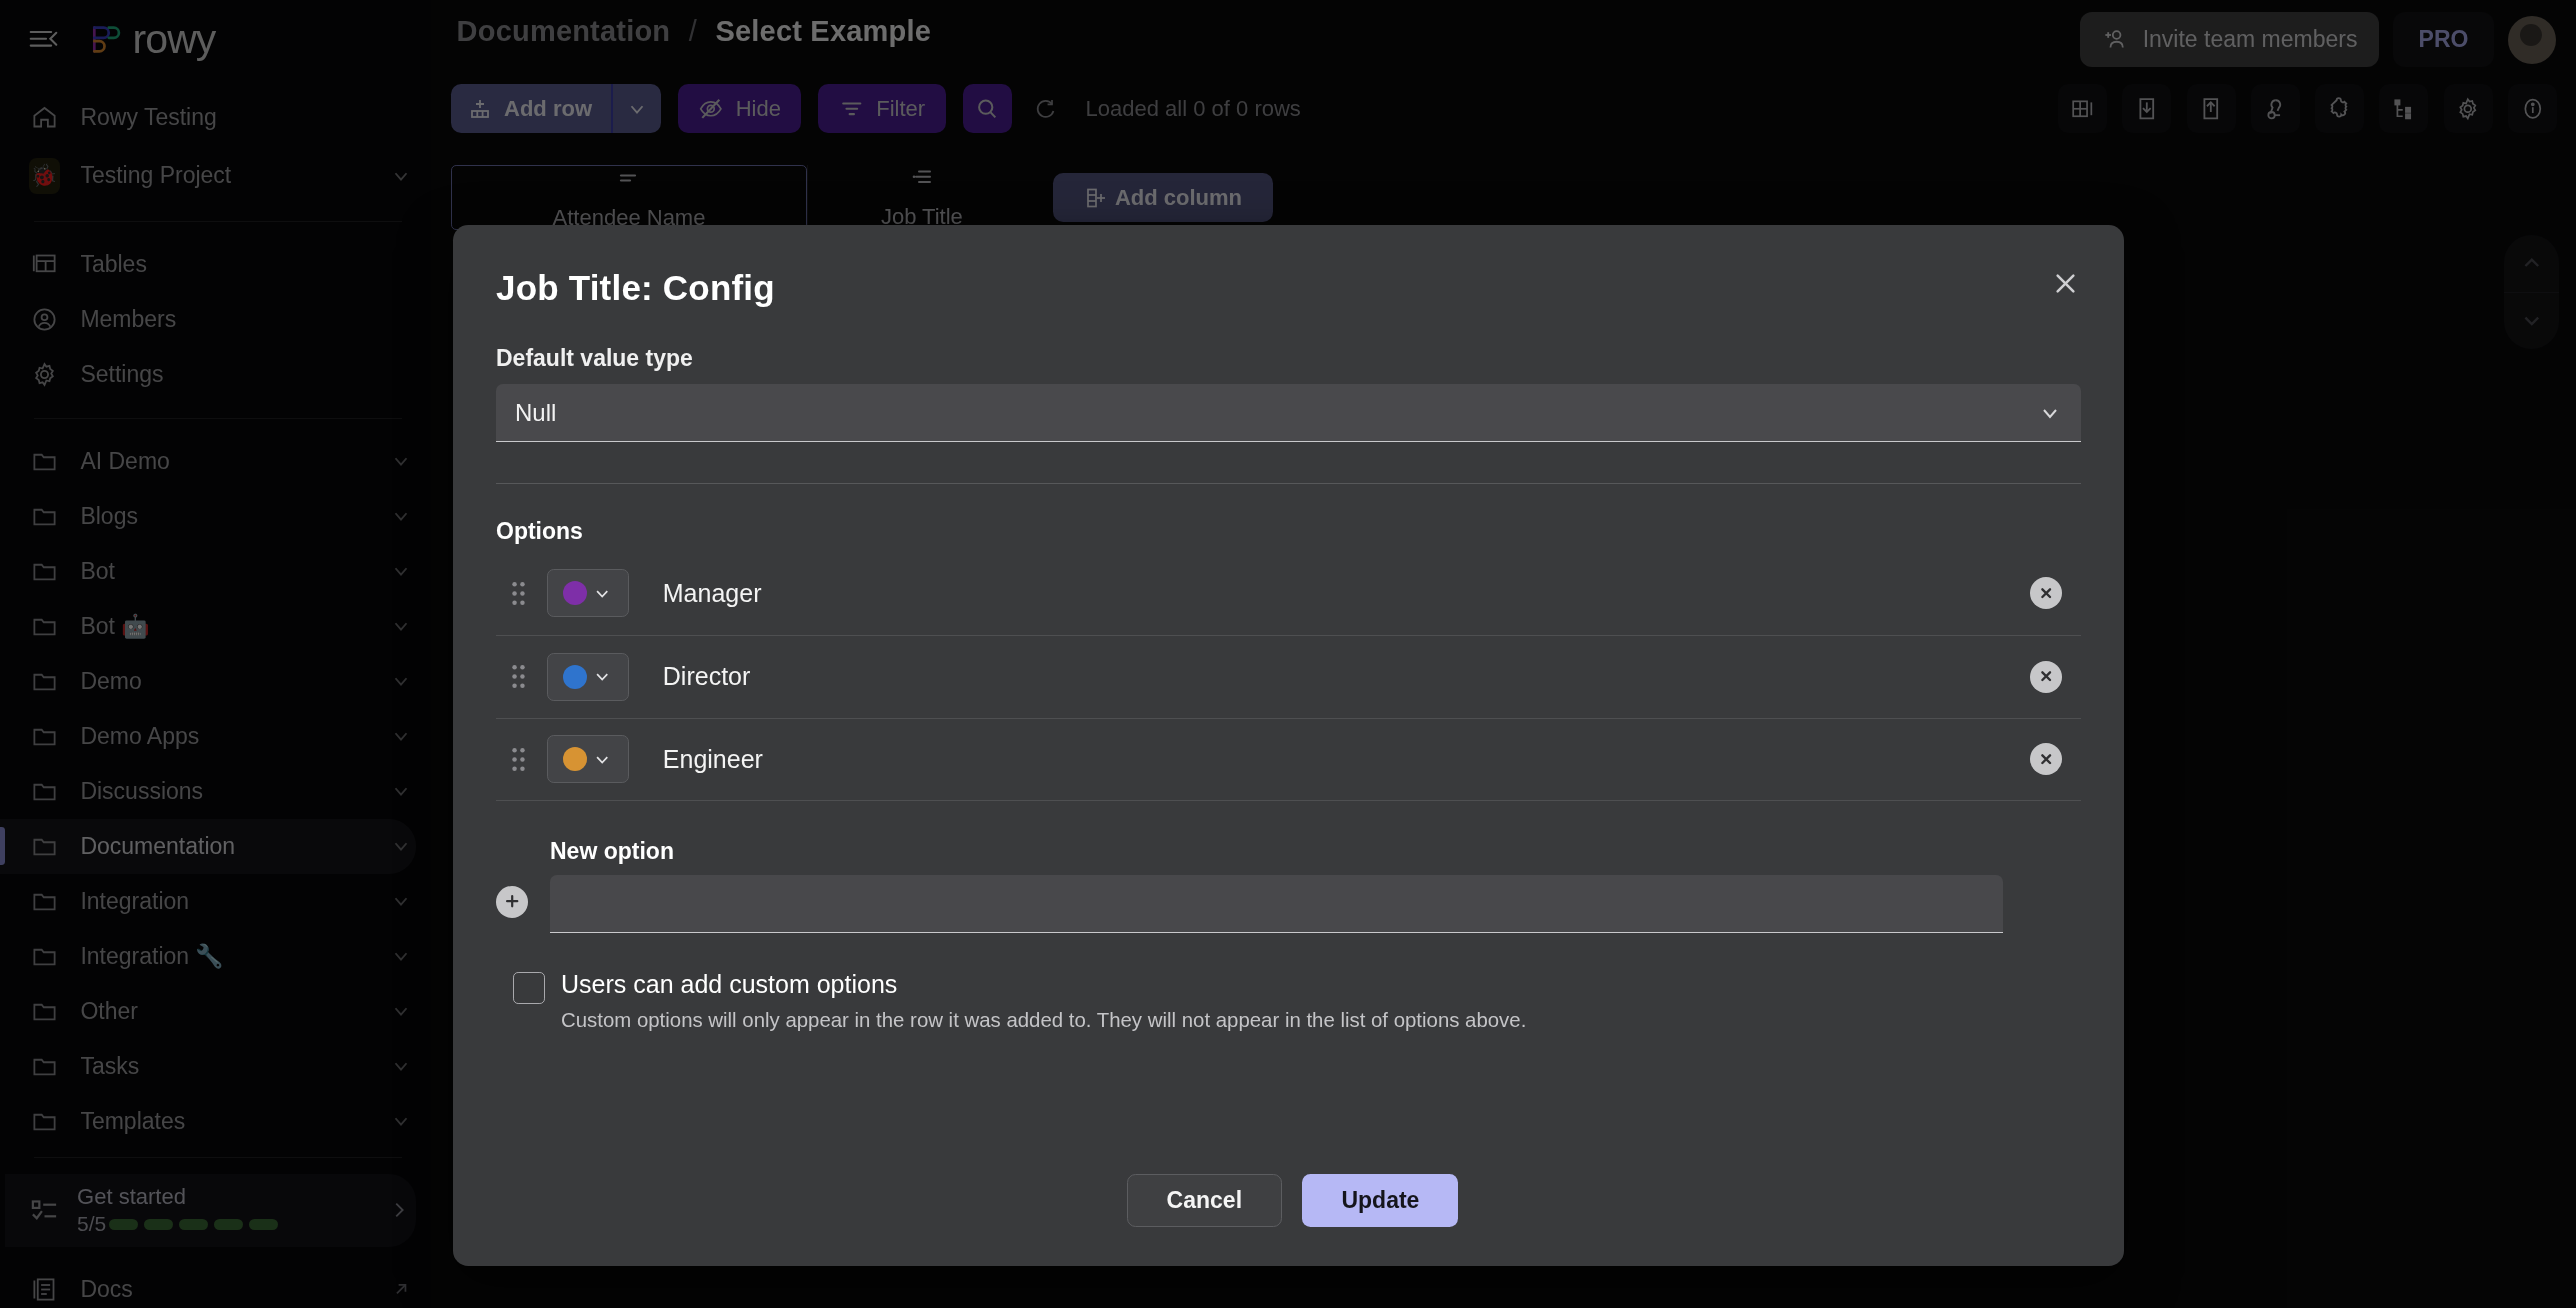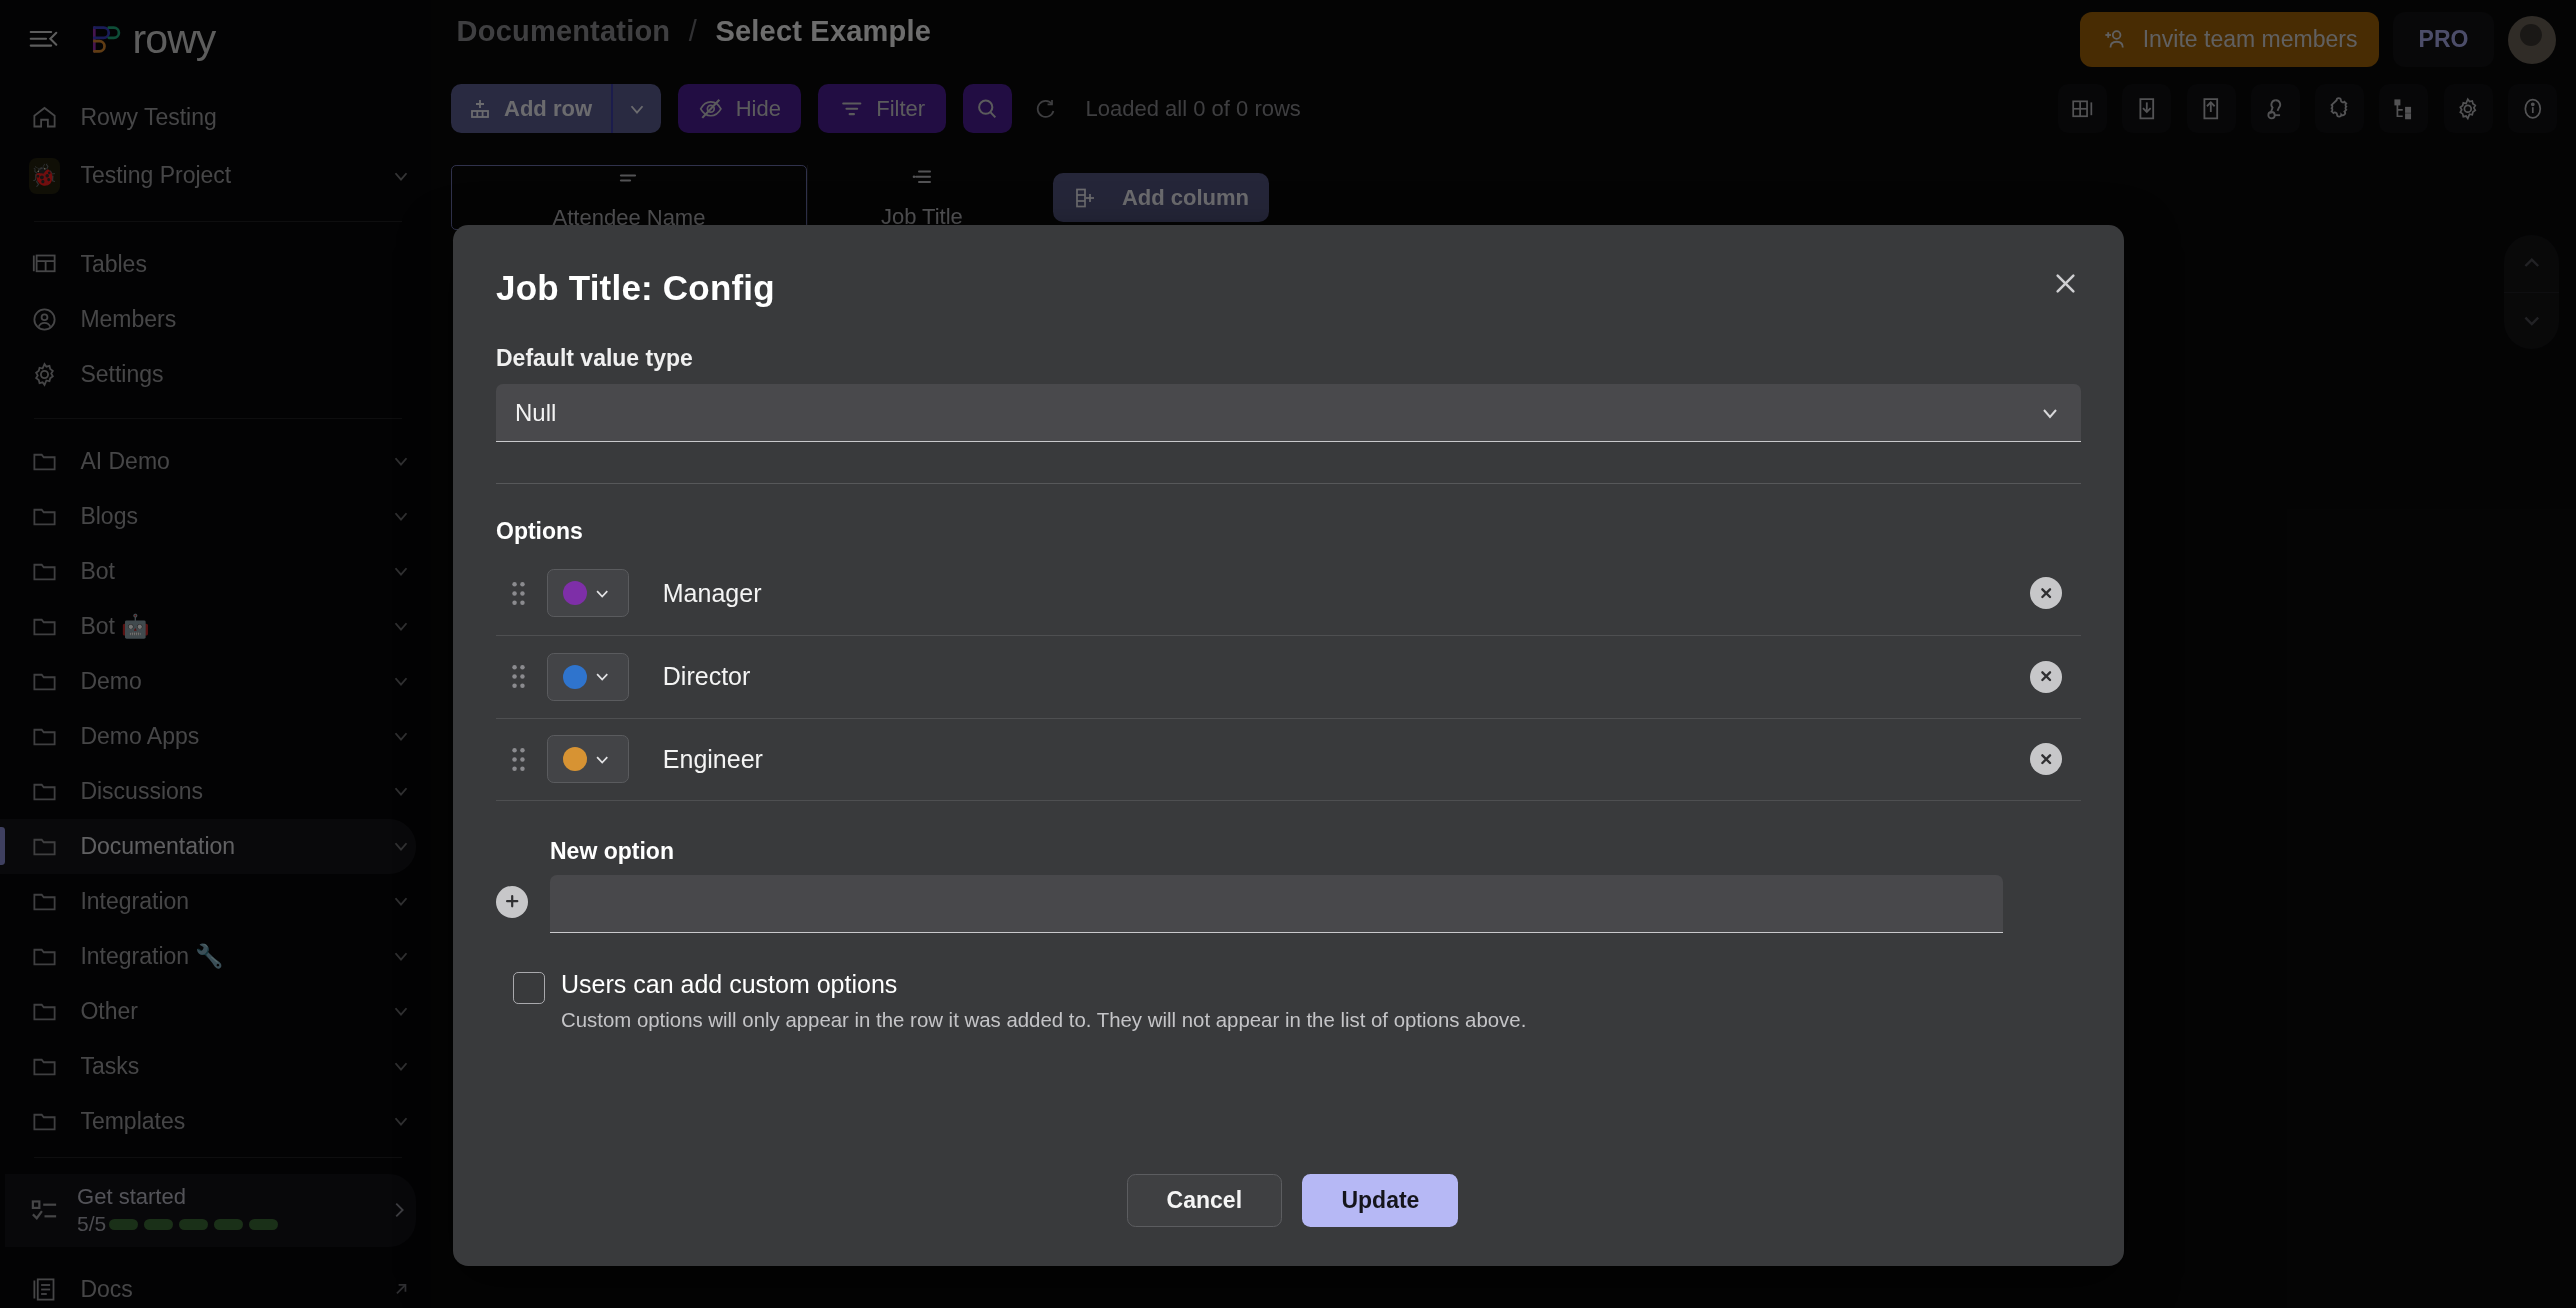--- a/index.html
+++ b/index.html
@@ -56,21 +56,21 @@
 
   
   #topbar { position: absolute; left: 431px; top: 0; right: 0; height: 78px; }
   .breadcrumb { position:absolute; left: 25.6px; top: 15.3px; font-size: 29px; font-weight: 700; letter-spacing:0.2px; }
   .bc-parent { color: #8d8d90; }
   .bc-sep { color: #6d6d72; margin: 0 10.2px; font-weight: 400; }
   .bc-current { color: #f2f2f2; }
   .topbar-right { position:absolute; right: 20.4px; top: 12px; display: flex; align-items: center; gap: 13.6px; }
   .invite-btn {
     display:flex; align-items:center; gap: 13.6px; height: 55px; padding: 0 22px;
-    background: #a16207; border-radius: 12px; font-size: 23px; color: #d6d6d8; cursor: pointer;
+    background: #404040; border-radius: 12px; font-size: 23px; color: #d6d6d8; cursor: pointer;
   }
   .pro-btn {
     height: 55px; padding: 0 25.6px; background: #121214; border-radius: 12px;
     display:flex; align-items:center; font-size: 23px; font-weight:700; color: #a9abe8; cursor: pointer;
   }
   .avatar {
     width: 48px; height: 48px; border-radius: 50%;
     background: radial-gradient(circle at 38% 35%, #d8c9b3 0%, #9f8f7d 42%, #4a4churchill 43%, #3b3a38 70%, #2a2a2a 100%);
     background-color: #6b6257; overflow:hidden; cursor: pointer; position: relative;
   }
@@ -102,21 +102,21 @@
 
   
   #colheaders { position: absolute; left: 451px; top: 165px; right: 0; height: 65px; display:flex; align-items:center; }
   .col {
     display:flex; align-items:center; height: 65px; gap: 15.3px; padding: 0 17px;
     font-size: 22px; color:#b9b9bd; cursor: pointer; position: relative; flex-direction: column;
   }
   .col.sel { border: 1.7px solid #6c6fa8; border-radius: 5.1px; }
   .col .dots { margin-left: auto; letter-spacing: 1.7px; color:#8b8b8f; font-size: 22px; }
   .addcol {
-    display:flex; align-items:center; gap: 25px; height: 49px; padding: 0 20px; margin-left: 17px;
+    display:flex; align-items:center; gap: 7px; height: 49px; padding: 0 31px; margin-left: 17px;
     background: #53547f; border-radius: 10.2px; font-size: 22px; font-weight:700; color:#eeeef4; cursor:pointer;
   }
   .col-sep { width:0.9px; height:65px; background:#1d1d20; }
 
   
   .scrollpill {
     position:absolute; right: 17px; top: 235px; width: 55px; height: 114px;
     background: #141416; border-radius: 29px; display:flex; flex-direction: column;
   }
   .scrollpill > div { flex:1; display:flex; align-items:center; justify-content:center; color:#4d4d52; cursor:pointer; }

